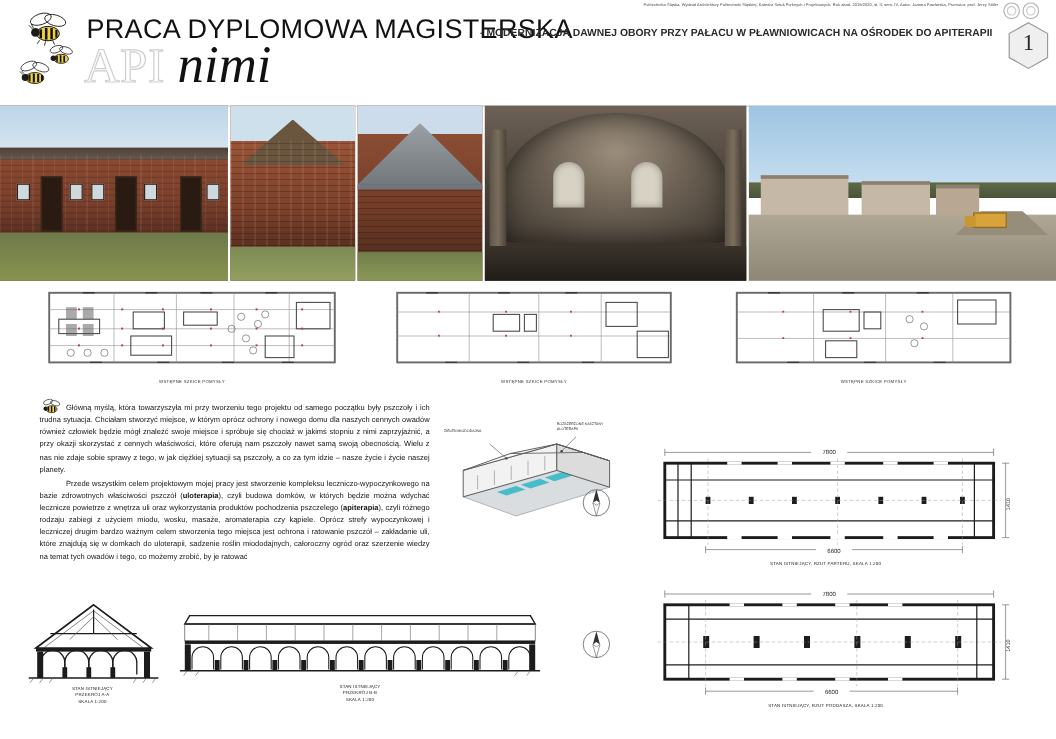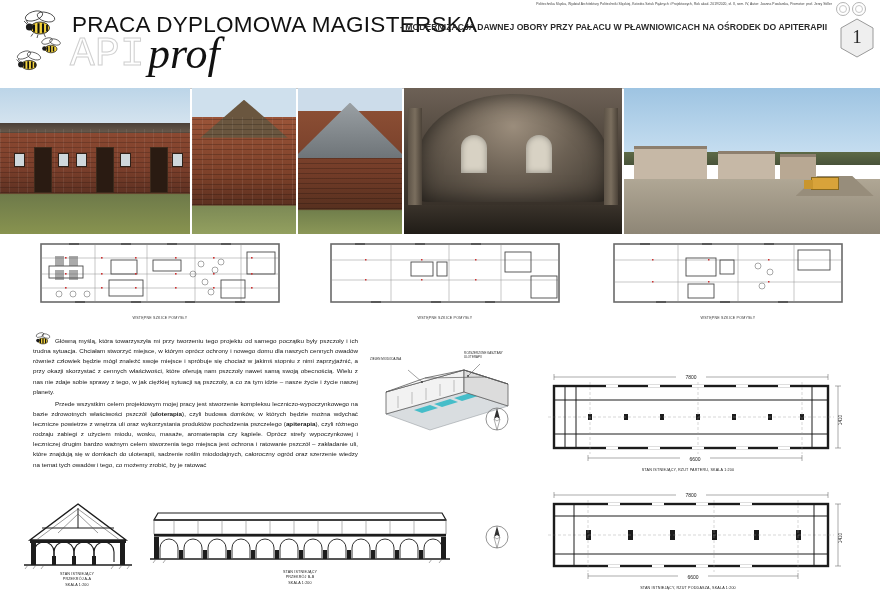--- a/index.html
+++ b/index.html
@@ -29,21 +29,21 @@
     content:"";position:absolute;inset:2px;border-radius:50%;
     border:.6px solid #c8c8c8;
   }
 
   .bees{position:absolute;left:12px;top:10px;width:58px;height:70px;}
   .bee{position:absolute;}
   .bee svg{display:block;}
 
   .logo-block{position:absolute;left:70px;top:38px;height:48px;}
   .logo-api{
-    font-family:Liberation Mono, monospace;
+    font-family:Liberation Serif, serif;
     font-size:41px;font-weight:400;letter-spacing:.01em;
     color:#fff;-webkit-text-stroke:1px #cfcfcf;
     position:absolute;left:0;top:-4px;line-height:1;
   }
   .logo-life{
     font-family:"Liberation Serif", serif;
     font-style:italic;font-size:44px;color:#111;
     position:absolute;left:78px;top:-6px;line-height:1;
   }
 
@@ -264,21 +264,21 @@
           <path d="M5 12 L2.5 9.5 M6 11.4 L4 9" stroke="#111" stroke-width="0.6" fill="none"></path>
         </svg>
       </div>
     </div>
 
     <div class="title-main">PRACA DYPLOMOWA MAGISTERSKA</div>
     <div class="title-sub">- MODERNIZACJA DAWNEJ OBORY PRZY PAŁACU W PŁAWNIOWICACH NA OŚRODEK DO APITERAPII</div>
 
     <div class="logo-block">
       <div class="logo-api">API</div>
-      <div class="logo-life">prof</div>
+      <div class="logo-life">nimi</div>
     </div>
 
     <div class="page-badge">
       <div class="hexwrap">
         <svg width="34" height="40" viewBox="0 0 34 40">
           <polygon points="17,1 33,10 33,30 17,39 1,30 1,10" fill="#efefef" stroke="#9a9a9a" stroke-width="1"></polygon>
         </svg>
         <div class="hexnum">1</div>
       </div>
     </div>

